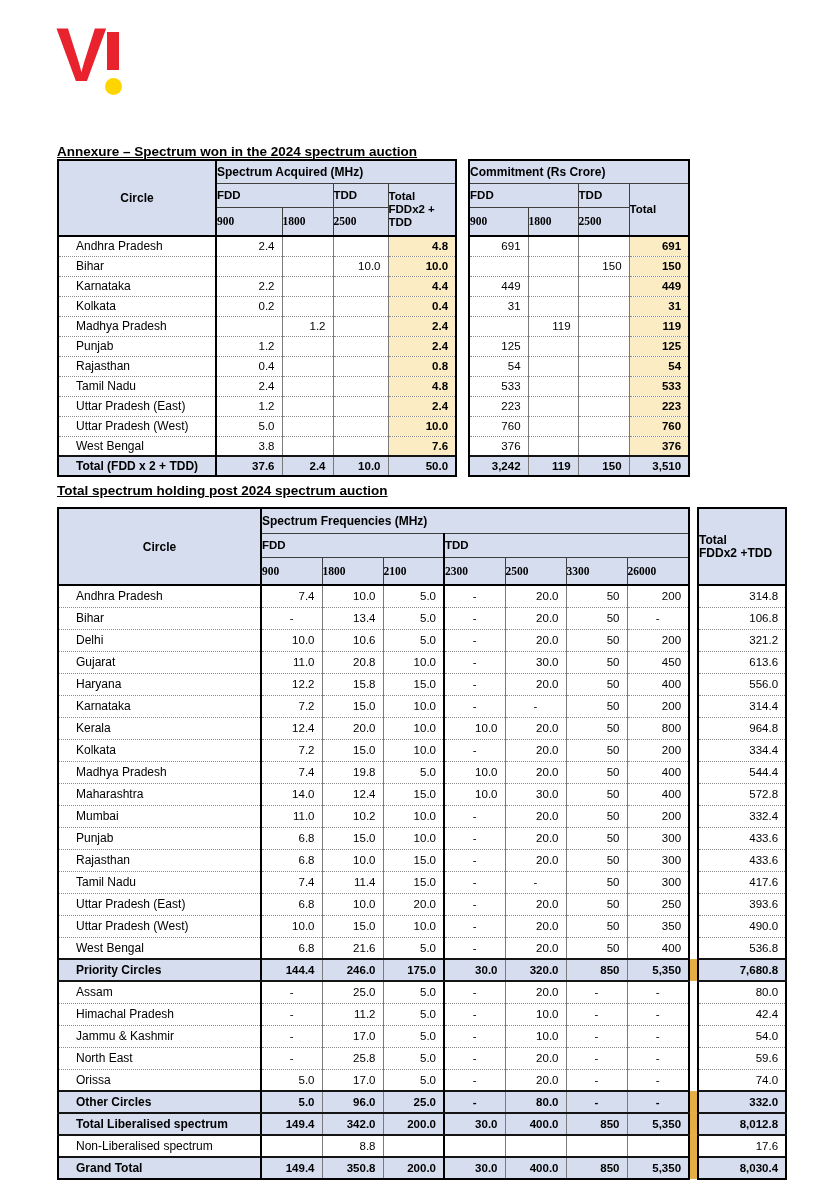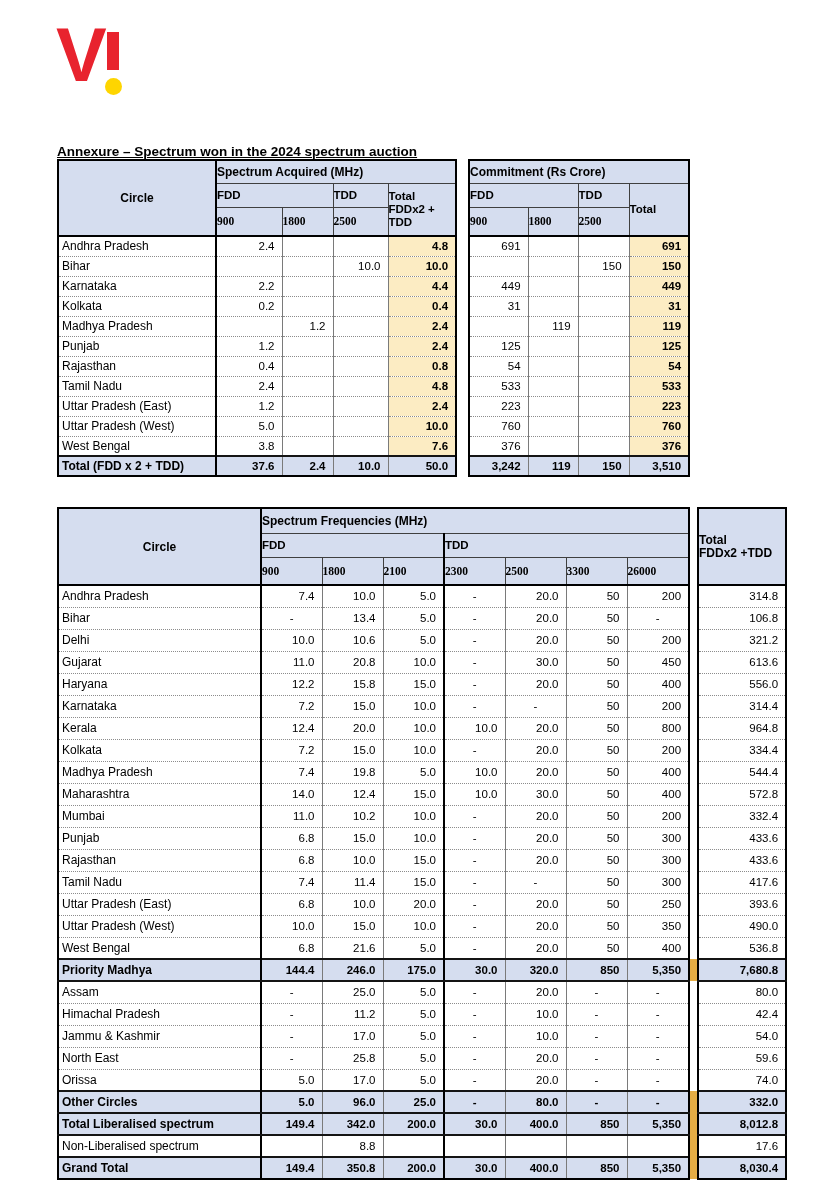--- a/index.html
+++ b/index.html
@@ -44,21 +44,21 @@
   thead tr:last-child th  { border-bottom:2px solid #000;font-family:Liberation Serif, serif; }
   .hdr-deep { border-bottom:2px solid #000 !important; }
 
   td {
     border-left:1px solid #7a7a7a; border-right:1px solid #7a7a7a;
     border-top:1px dotted #8c8c8c; border-bottom:1px dotted #8c8c8c;
     background:#fff; vertical-align:middle;
   }
 
   .circle { border-left:2px solid #000 !important; border-right:2px solid #000 !important;
-            text-align:left; padding-left:3px; font-size:12px; }
+            text-align:left; padding-left:17px; font-size:12px; }
   th.circle { text-align:center; padding-left:0; }
 
   .num  { text-align:right; padding-right:7px; }
   .dash { text-align:center; padding-right:0; }
 
   .ycell { background:var(--ycell,#fcecc3); font-weight:bold; }
 
   .pregap  { border-right:2px solid #000 !important; }
   .postgap { border-left:2px solid #000 !important; }
   .edge-r  { border-right:2px solid #000 !important; }
@@ -284,20 +284,21 @@
           <td class="num pregap">50.0</td>
           <td class="gap"></td>
           <td class="num postgap">3,242</td>
           <td class="num">119</td>
           <td class="num">150</td>
           <td class="num edge-r">3,510</td>
         </tr>
       </tbody>
   </table>
 
+  <div class="doc-title" id="title2">Total spectrum holding post 2024 spectrum auction</div>
 
   <table id="table2">
     <colgroup>
       <col style="width:203px">
       <col style="width:61px">
         <col style="width:61px">
         <col style="width:61px">
         <col style="width:61px">
         <col style="width:61px">
         <col style="width:61px">
@@ -528,21 +529,21 @@
           <td class="num">21.6</td>
           <td class="num">5.0</td>
           <td class="num dash tddstart">-</td>
           <td class="num">20.0</td>
           <td class="num">50</td>
           <td class="num pregap">400</td>
           <td class="gap"></td>
           <td class="num postgap edge-r">536.8</td>
         </tr>
         <tr class="summary">
-          <td class="circle">Priority Madhya</td>
+          <td class="circle">Priority Circles</td>
           <td class="num">144.4</td>
           <td class="num">246.0</td>
           <td class="num">175.0</td>
           <td class="num tddstart">30.0</td>
           <td class="num">320.0</td>
           <td class="num">850</td>
           <td class="num pregap">5,350</td>
           <td class="gap gold"></td>
           <td class="num postgap edge-r">7,680.8</td>
         </tr>

